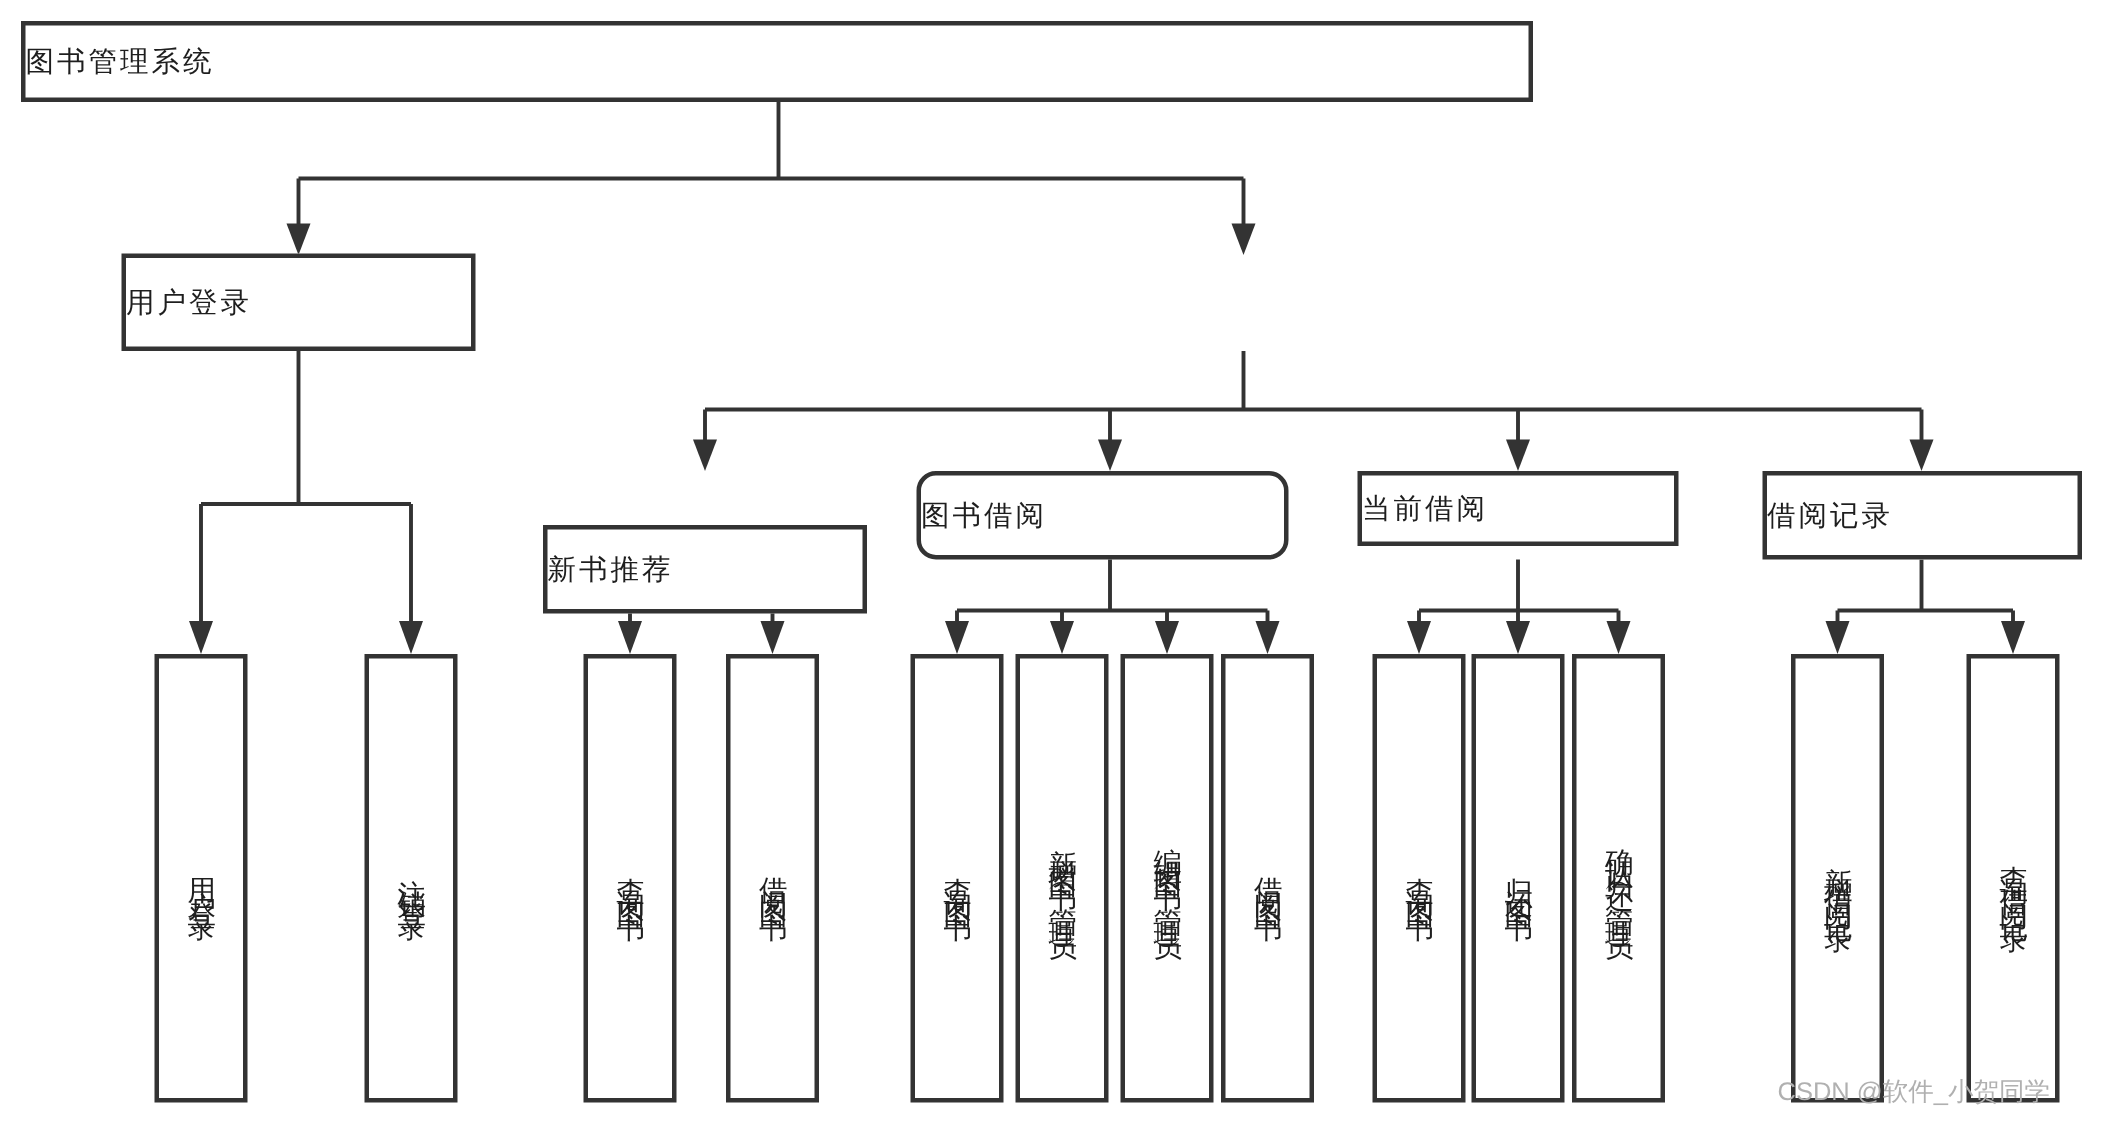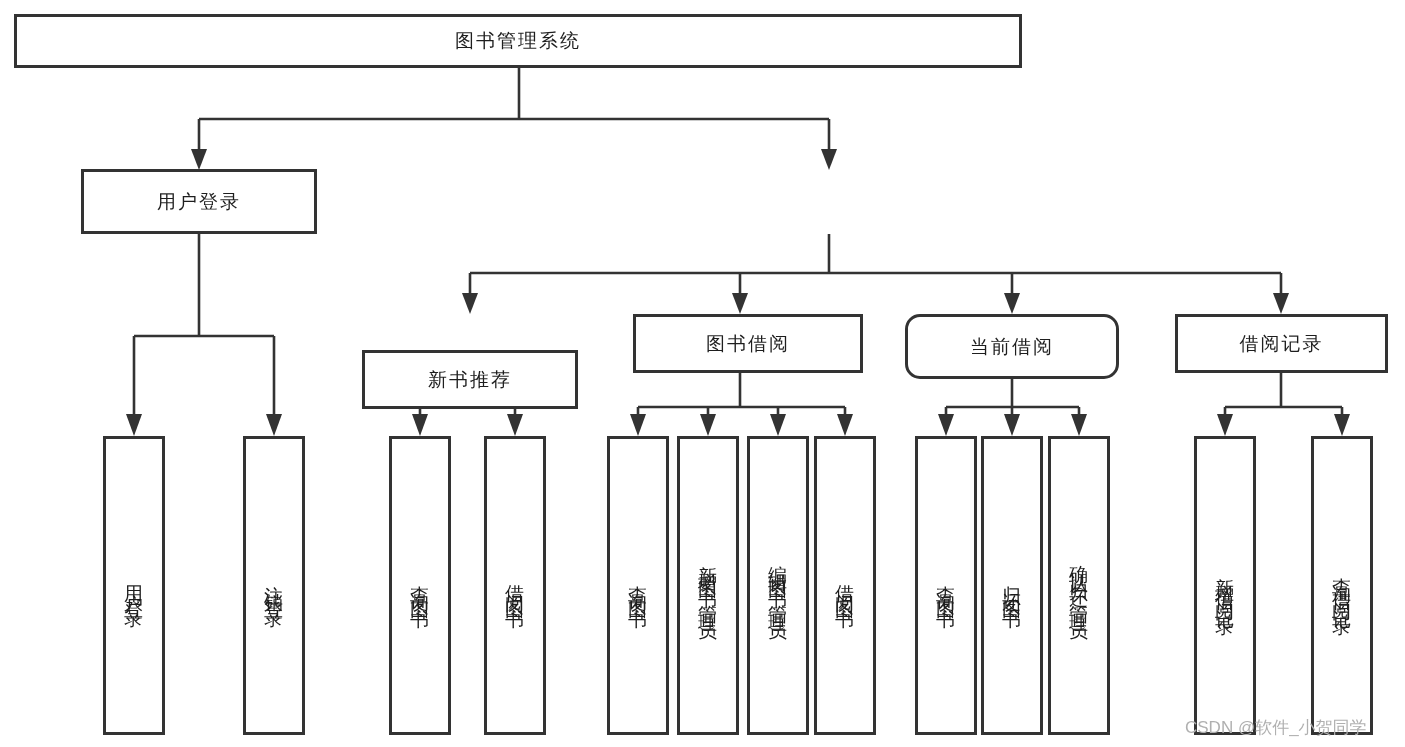--- a/index.html
+++ b/index.html
@@ -21,21 +21,20 @@
     top: 0;
     z-index: 0;
   }
   .hbox {
     position: absolute;
     box-sizing: border-box;
     border: 3px solid #333333;
     background: #ffffff;
     display: flex;
     align-items: center;
-    justify-content: center;
     z-index: 1;
     font-size: 19px;
     color: #1e1e1e;
     letter-spacing: 2px;
     white-space: nowrap;
   }
   .leaf {
     position: absolute;
     box-sizing: border-box;
     top: 436px;
@@ -152,24 +151,24 @@
     <span>图书管理系统</span>
   </div>
 
   <div class="hbox" style="left:81px; top:169px; width:236px; height:65px;">
     <span>用户登录</span>
   </div>
 
   <div class="hbox" style="left:362px; top:314px; width:216px; height:59px;margin-top:36px;">
     <span>新书推荐</span>
   </div>
-  <div class="hbox" style="left:633px; top:314px; width:230px; height:59px;">
+  <div class="hbox" style="left:611px; top:314px; width:248px; height:59px;border-radius:13px;">
     <span>图书借阅</span>
   </div>
-  <div class="hbox" style="left:905px; top:314px; width:214px; height:65px;border-radius:15px;">
+  <div class="hbox" style="left:905px; top:314px; width:214px; height:50px;">
     <span>当前借阅</span>
   </div>
   <div class="hbox" style="left:1175px; top:314px; width:213px; height:59px;">
     <span>借阅记录</span>
   </div>
 
   <div class="leaf" style="left:103px;">
     <span>用户登录</span>
   </div>
   <div class="leaf" style="left:243px;">

